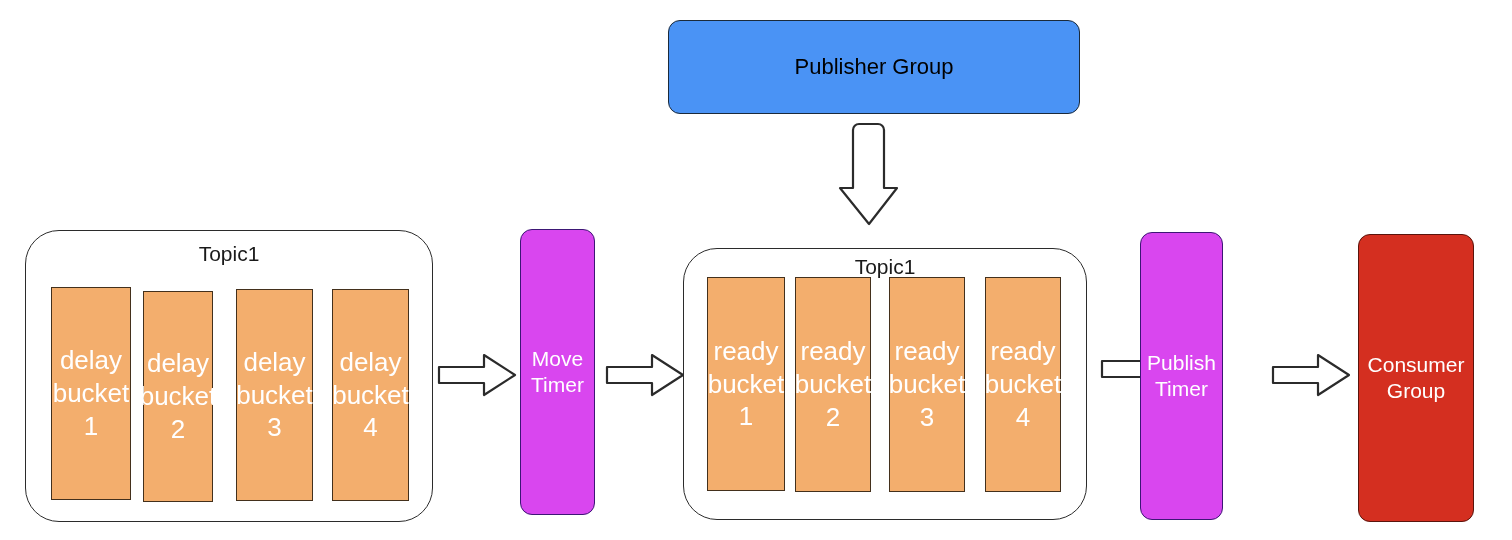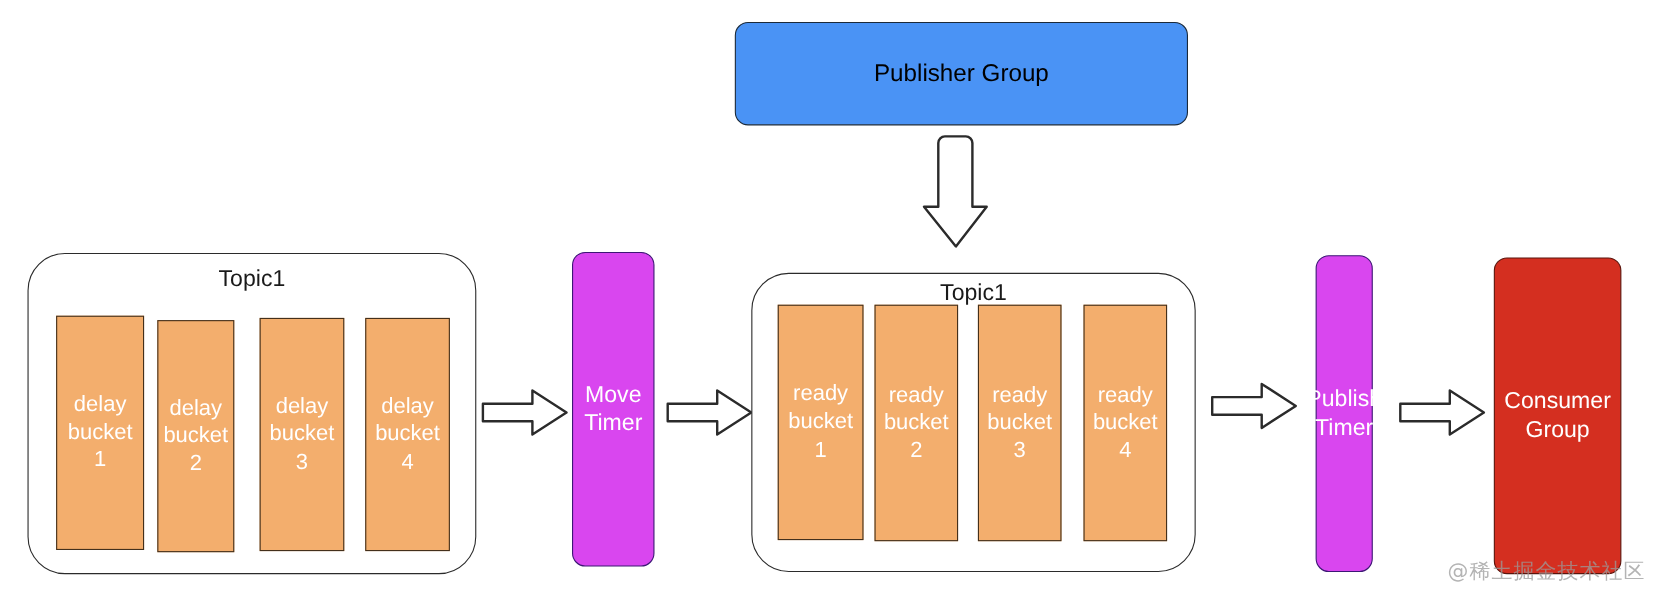--- a/index.html
+++ b/index.html
@@ -65,21 +65,21 @@
   
   .bucket {
     position: absolute;
     box-sizing: border-box;
     background: #f3ae6d;
     border: 1.7px solid #43301c;
     display: flex;
     align-items: center;
     justify-content: center;
     color: #ffffff;
-    font-size: 20px;
+    font-size: 26px;
     line-height: 1.26;
     text-align: center;
     white-space: nowrap;
   }
   .bucket .blabel { display: block; }
 
   
   .timer {
     position: absolute;
     box-sizing: border-box;
@@ -88,21 +88,21 @@
     border-radius: 12px;
     display: flex;
     align-items: center;
     justify-content: center;
     color: #ffffff;
     font-size: 21px;
     line-height: 1.25;
     text-align: center;
   }
   #move-timer    { left: 520px;  top: 229px; width: 75px;  height: 286px; }
-  #publish-timer { left: 1196px; top: 232px; width: 52px;  height: 288px; }
+  #publish-timer { left: 1140px; top: 232px; width: 83px;  height: 288px; }
 
   
   #consumer-group {
     position: absolute;
     box-sizing: border-box;
     left: 1358px;
     top: 234px;
     width: 116px;
     height: 288px;
     background: #d42f20;
@@ -253,15 +253,14 @@
     </svg>
   </div>
 
   <div id="consumer-group">
     <div>
       <span style="display:block">Consumer</span>
       <span style="display:block">Group</span>
     </div>
   </div>
 
-  <div id="watermark">@稀土掘金技术社区</div>
 
 </div>
 
 </body></html>

